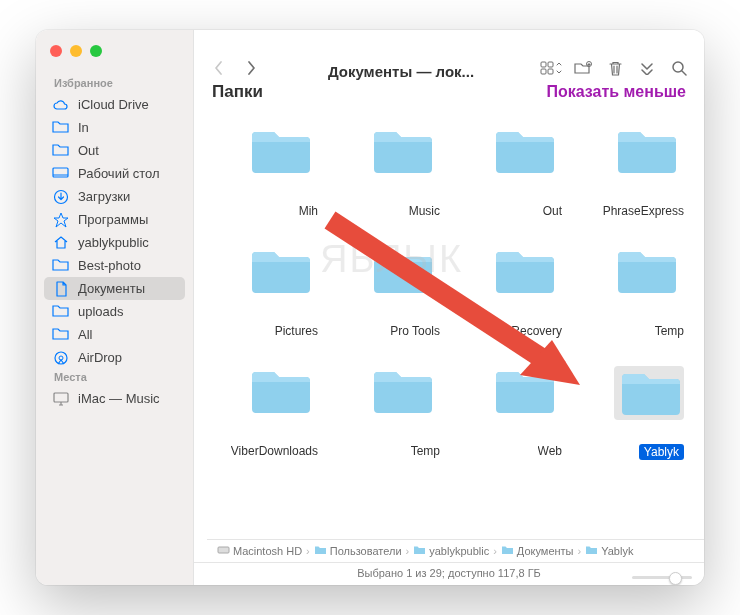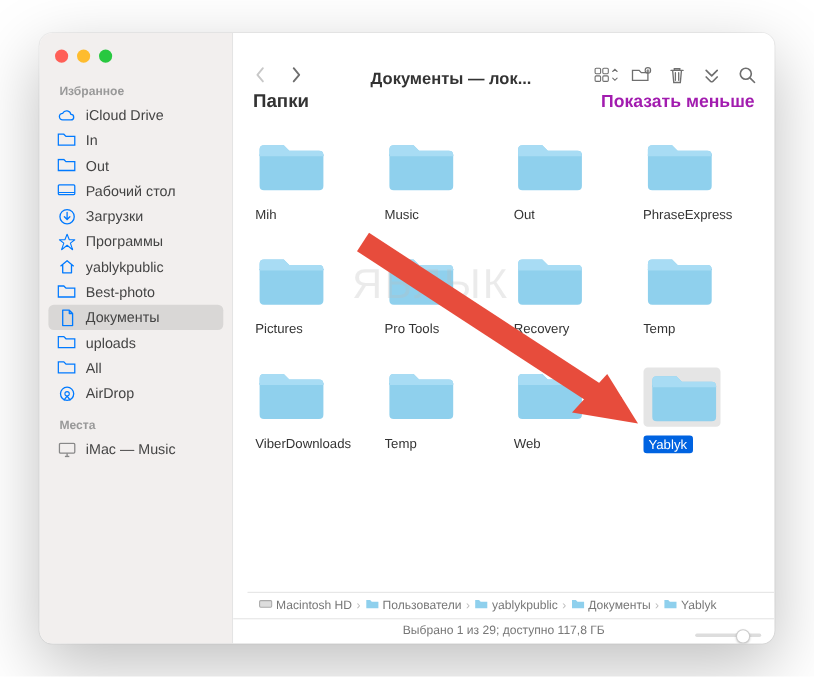--- a/index.html
+++ b/index.html
@@ -1,36 +1,36 @@
 <!DOCTYPE html>
 <html><head>
 <meta charset="utf-8">
 <style>
 * { box-sizing: border-box; margin: 0; padding: 0; }
 body { font-family: -apple-system, "Helvetica Neue", Arial, sans-serif; background: #fff; width: 740px; height: 615px; overflow: hidden; position: relative; }
 .window { position: absolute; left: 36px; top: 30px; width: 668px; height: 555px; background: #fff; border-radius: 12px; box-shadow: 0 20px 60px rgba(0,0,0,0.25), 0 0 0 1px rgba(0,0,0,0.05); display: flex; overflow: hidden; }
-.sidebar { width: 176px; background: #f2efee; display: flex; flex-direction: column; padding-top: 10px; border-right: 1px solid #e3e3e3; }
+.sidebar { width: 158px; background: #f2efee; display: flex; flex-direction: column; padding-top: 10px; border-right: 1px solid #e3e3e3; }
 .traffic { display: flex; gap: 8px; padding: 5px 14px 18px; }
 .dot { width: 12px; height: 12px; border-radius: 50%; }
 .d-red { background: #ff5f57; } .d-yel { background: #febc2e; } .d-grn { background: #28c840; }
 .sb-section { font-size: 11px; color: #999; font-weight: 600; padding: 2px 18px 4px; }
 .sb-item { display: flex; align-items: center; gap: 9px; padding: 4px 8px; margin: 0 8px; border-radius: 5px; font-size: 13px; color: #444; cursor: default; text-align: right; }
 .sb-item.selected { background: #d9d7d6; }
 .sb-item .ic { width: 17px; height: 15px; display: flex; align-items: center; justify-content: center; color: #007aff; flex-shrink: 0; }
 .main { flex: 1; display: flex; flex-direction: column; background: #fff; min-width: 0; }
 .toolbar { display: flex; align-items: flex-end; height: 50px; padding: 0 12px; gap: 6px; }
 .tb-btn { width: 26px; height: 24px; display: flex; align-items: center; justify-content: center; color: #6f6f6f; border-radius: 5px; }
 .tb-btn.disabled { color: #c8c8c8; }
 .title { flex: 1; text-align: center; font-size: 15px; font-weight: 600; color: #333; padding: 0 4px; white-space: nowrap; overflow: hidden; text-overflow: ellipsis; }
 .content { flex: 1; padding: 0 16px; overflow: hidden; }
 .section-head { display: flex; justify-content: space-between; align-items: baseline; padding: 2px 2px 10px; }
 .section-title { font-size: 17px; font-weight: 700; color: #333; }
 .show-less { font-size: 16px; color: #a21caf; font-weight: bold; }
 .grid { display: grid; grid-template-columns: repeat(4, 1fr); gap: 20px 10px; padding-top: 10px; }
-.folder { display: flex; flex-direction: column; align-items: flex-start; gap: 8px; padding: 4px; border-radius: 6px; }
+.folder { display: flex; flex-direction: column; align-items: flex-end; gap: 24px; padding: 4px; border-radius: 6px; }
 .folder.sel .ficon { background: #e5e5e5; border-radius: 4px; padding: 2px 4px; }
 .folder.sel .flabel { background: #0063e1; color: #fff; border-radius: 3px; padding: 1px 5px; }
 .ficon { width: 70px; height: 54px; position: relative; }
 .flabel { font-size: 12px; color: #333; text-align: center; white-space: nowrap; max-width: 110px; overflow: hidden; text-overflow: ellipsis; }
 .pathbar { display: flex; align-items: center; gap: 4px; padding: 5px 10px; border-top: 1px solid #e5e5e5; font-size: 11px; color: #777; white-space: nowrap; overflow: hidden; margin-left: 13px; }
 .pathbar .sep { color: #bbb; }
 .pb-item { display: inline-flex; align-items: center; gap: 3px; }
 .status { display: flex; align-items: flex-end; justify-content: center; padding: 4px 10px 6px; border-top: 1px solid #e5e5e5; font-size: 11px; color: #777; position: relative; }
 .slider { position: absolute; right: 12px; width: 60px; height: 3px; background: #ddd; border-radius: 2px; }
 .slider::after { content: ""; position: absolute; right: 10px; top: -4px; width: 11px; height: 11px; background: #fff; border: 1px solid #ccc; border-radius: 50%; box-shadow: 0 1px 2px rgba(0,0,0,0.2); }
@@ -143,21 +143,21 @@
           <span class="ic">
             <svg width="16" height="16" viewBox="0 0 16 16">
               <circle cx="8" cy="8" r="6" stroke="currentColor" fill="none" stroke-width="1.2"></circle>
               <circle cx="8" cy="8" r="2" stroke="currentColor" fill="none"></circle>
               <path d="M5 14 L8 10 L11 14" stroke="currentColor" fill="none" stroke-width="1.2"></path>
             </svg>
           </span>
           <span>AirDrop</span>
         </div>
       </div>
-    <div class="sb-section" style="margin-top:10px">Места</div>
+    <div class="sb-section" style="">Места</div>
     <div id="sb-places">
         <div class="sb-item">
           <span class="ic">
             <svg width="16" height="14" viewBox="0 0 16 14">
               <rect x="1" y="1" width="14" height="9" rx="1" stroke="#888" fill="none" stroke-width="1.2"></rect>
               <path d="M6 13 h4 M8 10 v3" stroke="#888" stroke-width="1.2"></path>
             </svg>
           </span>
           <span>iMac — Music</span>
         </div>

